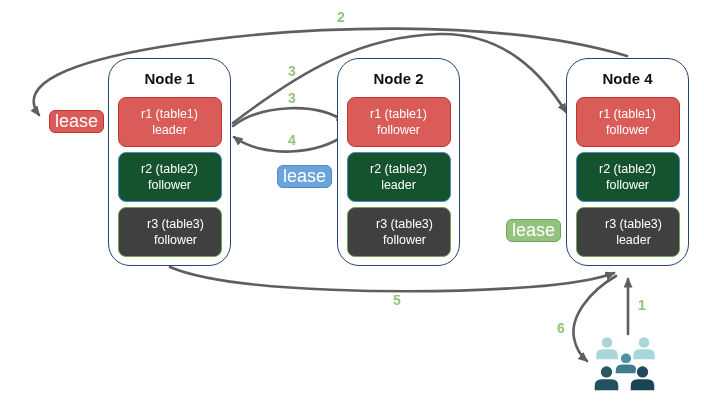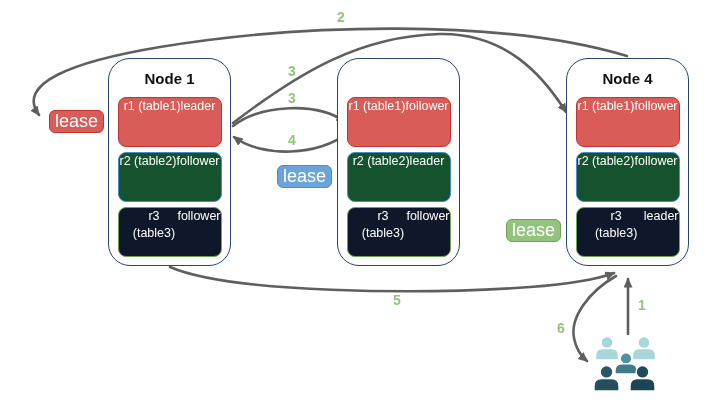--- a/index.html
+++ b/index.html
@@ -11,26 +11,26 @@
   .node{
     position:absolute;top:58px;width:123px;height:208px;background:#ffffff;
     border:1.6px solid #26466f;border-radius:22px;box-sizing:border-box;z-index:2;
   }
   .node-title{
     text-align:center;margin-top:11px;font-size:15px;font-weight:bold;color:#101010;
   }
   .replica{
     position:absolute;left:50%;transform:translateX(-50%);width:104px;height:50px;
     border-radius:8px;color:#ffffff;font-size:12.5px;text-align:center;
-    display:flex;flex-direction:row;justify-content:center;line-height:1.32;
+    display:flex;flex-direction:column;justify-content:center;line-height:1.32;
     box-sizing:border-box;
   }
   .replica.red{background:#d95c58;border:1.6px solid #c23631;}
   .replica.blue{background:#14532d;border:1.6px solid #4c8bc9;}
-  .replica.green{background:#0f172a;border:1.6px solid #6fa356;padding-left:12px;}
+  .replica.green{background:#404040;border:1.6px solid #6fa356;padding-left:12px;}
   .pos-r1{top:38px}.pos-r2{top:93px}.pos-r3{top:148px}
   .node-1{left:108px}.node-2{left:337px}.node-3{left:566px}
   .lease{
     position:absolute;width:55px;height:23px;border-radius:6px;color:#ffffff;font-size:18px;
     display:flex;align-items:center;justify-content:center;box-sizing:border-box;z-index:3;
   }
   .lease-red{left:49px;top:110px;background:#d95c58;border:1.6px solid #c23631;}
   .lease-blue{left:277px;top:165px;background:#6aa4da;border:1.6px solid #4c8bc9;}
   .lease-green{left:506px;top:219px;background:#92c47e;border:1.6px solid #6fa356;}
   .step{
@@ -78,20 +78,21 @@
       <span>r2 (table2)</span>
       <span>follower</span>
     </div>
     <div class="replica green pos-r3">
       <span>r3 (table3)</span>
       <span>follower</span>
     </div>
   </div>
 
   <div class="node node-2">
+    <div class="node-title">Node 2</div>
     <div class="replica red pos-r1">
       <span>r1 (table1)</span>
       <span>follower</span>
     </div>
     <div class="replica blue pos-r2">
       <span>r2 (table2)</span>
       <span>leader</span>
     </div>
     <div class="replica green pos-r3">
       <span>r3 (table3)</span>

